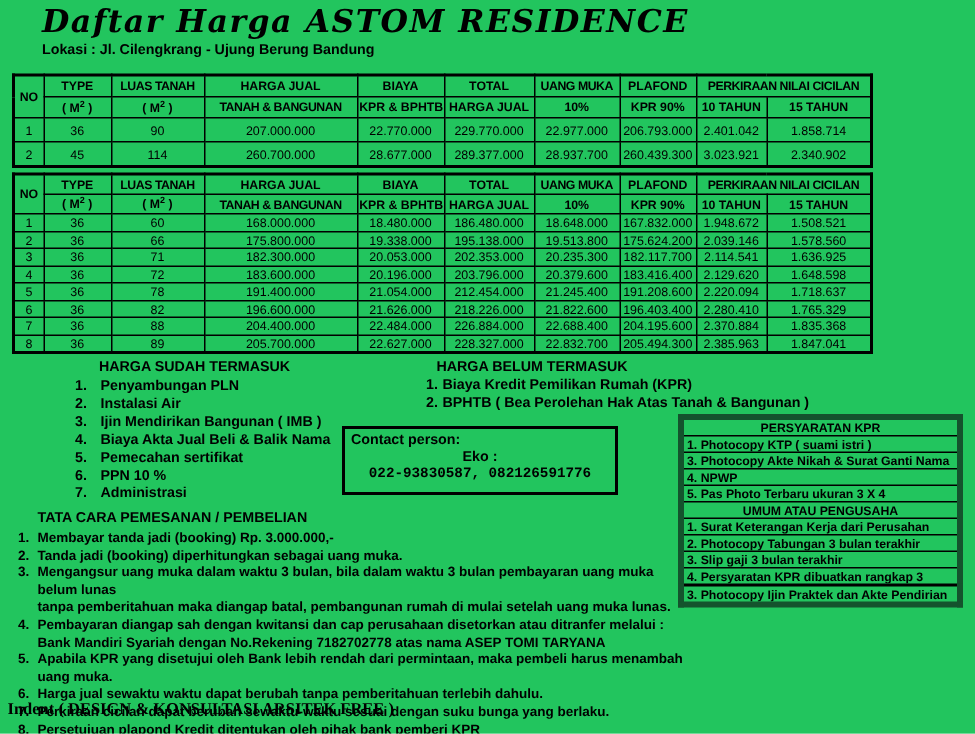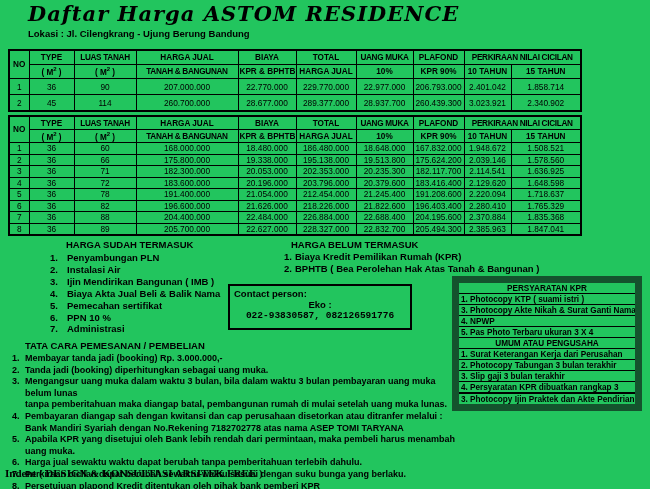--- a/index.html
+++ b/index.html
@@ -30,21 +30,21 @@
 
   .excluded{position:absolute;left:284px;top:239px;width:310px;}
   .excluded .sec-title{margin-left:7px;margin-bottom:1px;}
   .excluded .num{flex:0 0 11px;}
   .excluded .nli{line-height:12px;}
 
   .contact{position:absolute;left:228px;top:284px;width:172px;height:38px;border:2px solid #000;font-size:9.5px;font-weight:bold;padding:2px 4px;}
   .contact .c-name{text-align:center;}
   .contact .c-phone{text-align:center;font-family:Liberation Mono, monospace;}
 
-  table.reqbox{position:absolute;left:452px;top:276px;width:190px;border-collapse:collapse;border:7px solid #14532d;font-size:8.2px;font-weight:bold;table-layout:fixed;}
+  table.reqbox{position:absolute;left:452px;top:276px;width:190px;border-collapse:collapse;border:4px solid #14532d;font-size:8.2px;font-weight:bold;table-layout:fixed;}
   table.reqbox th,table.reqbox td{border:1px solid #000;padding:0 2px;height:10px;overflow:hidden;white-space:nowrap;}
   table.reqbox th{text-align:center;}
   table.reqbox td{text-align:left;}
   tbody.thicktop tr:first-child td{border-top:2px solid #000;}
 
   .ordering{position:absolute;left:12px;top:340px;width:452px;}
   .ordering .sec-title{margin-left:13px;margin-bottom:2px;}
   .ordering .num{flex:0 0 13px;}
   .ordering .nli{line-height:11.6px;}
   .ordering .nlist{font-size:9px;}

